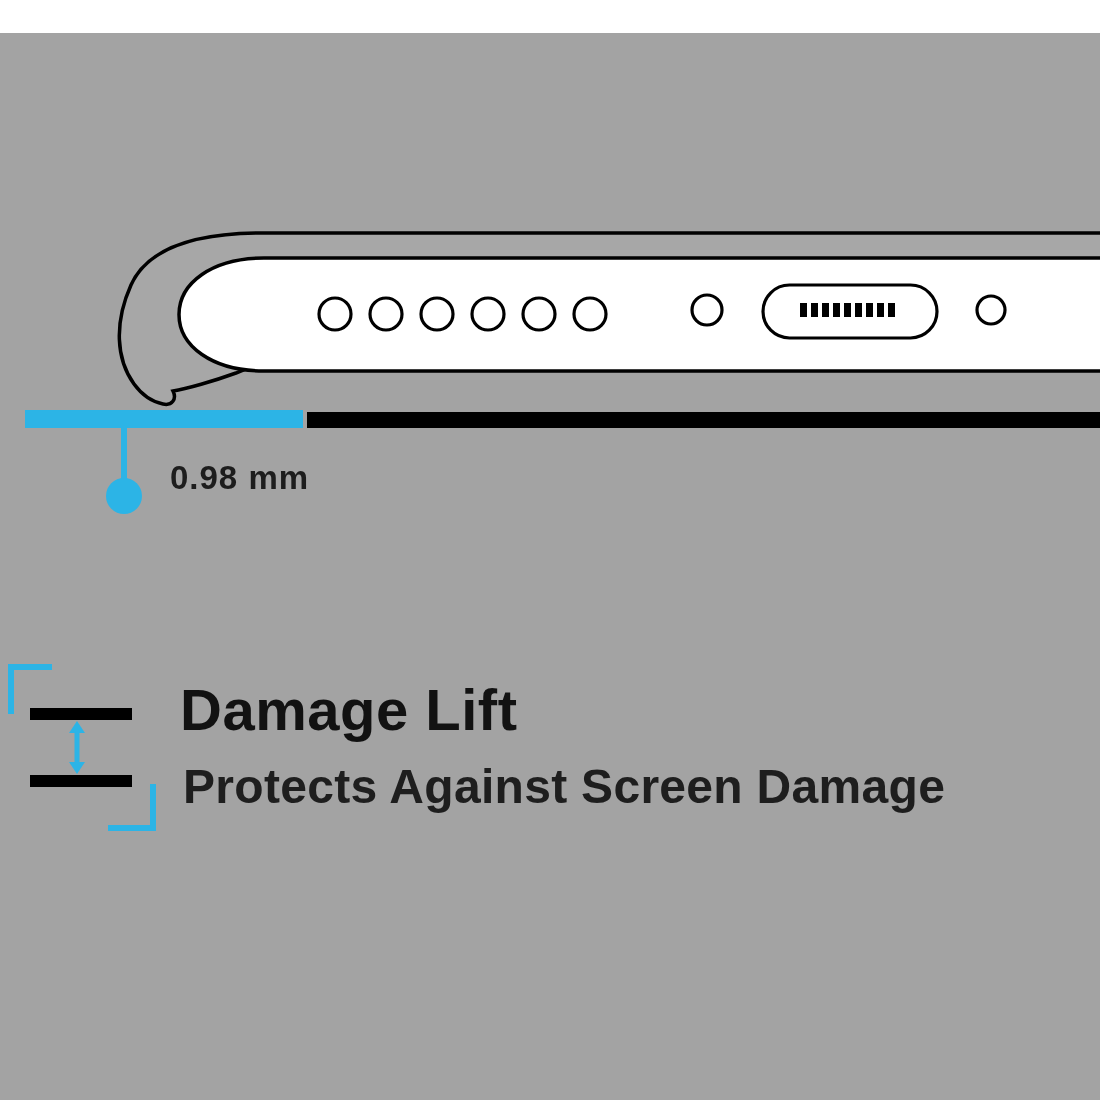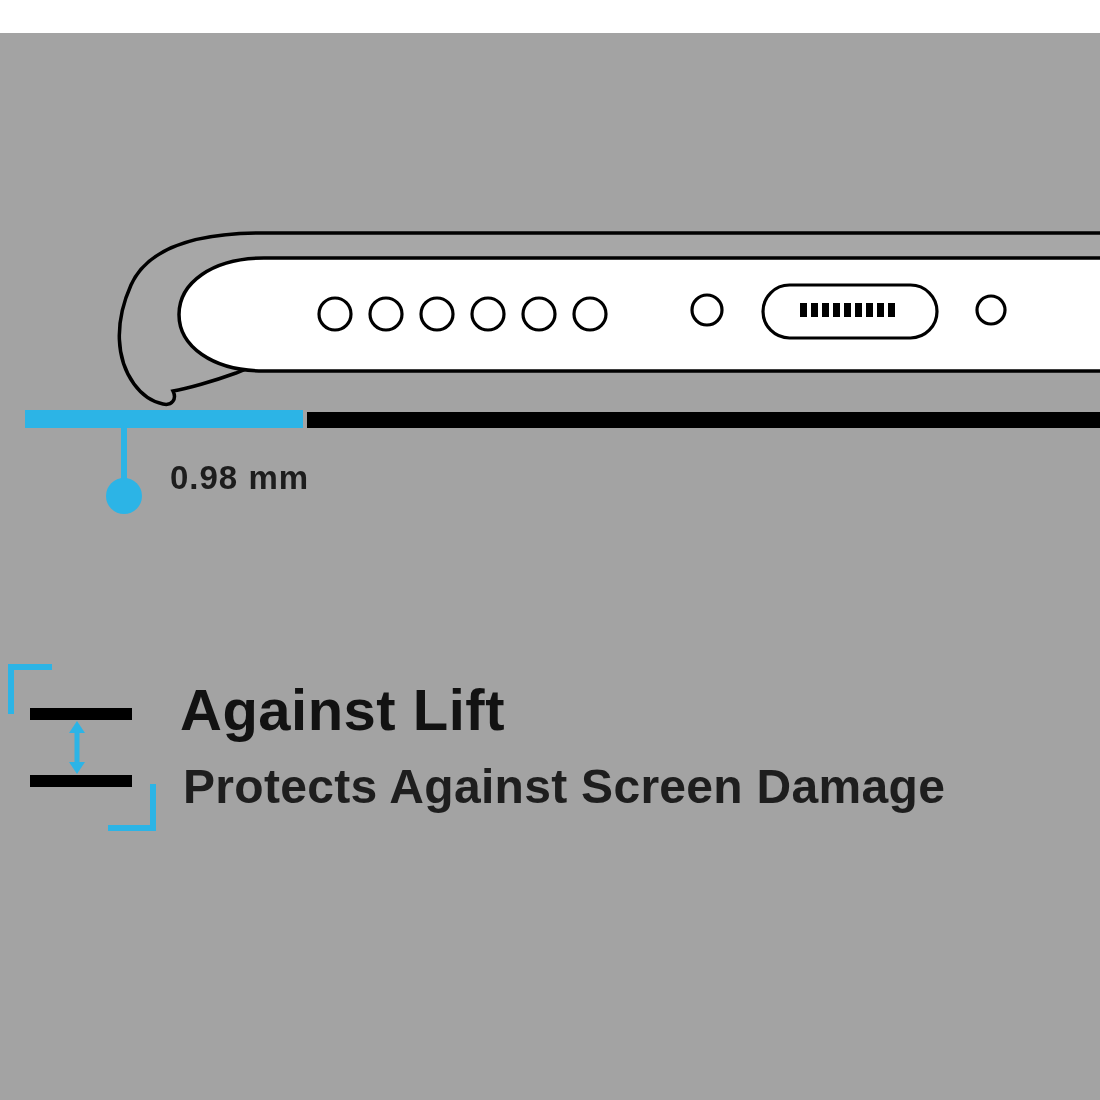--- a/index.html
+++ b/index.html
@@ -107,17 +107,17 @@
       <rect x="30" y="117" width="102" height="12"></rect>
     </g>
 
     <g fill="#2cb4e6" stroke="none">
       <rect x="74.5" y="72" width="5" height="35"></rect>
       <polygon points="77,63 69,75 85,75"></polygon>
       <polygon points="77,116 69,104 85,104"></polygon>
     </g>
   </svg>
 
-  <div class="abs feature-title">Against Lift</div>
+  <div class="abs feature-title">Damage Lift</div>
 
   <div class="abs feature-subtitle">Protects Against Screen Damage</div>
 
 </div>
 
 </body></html>

